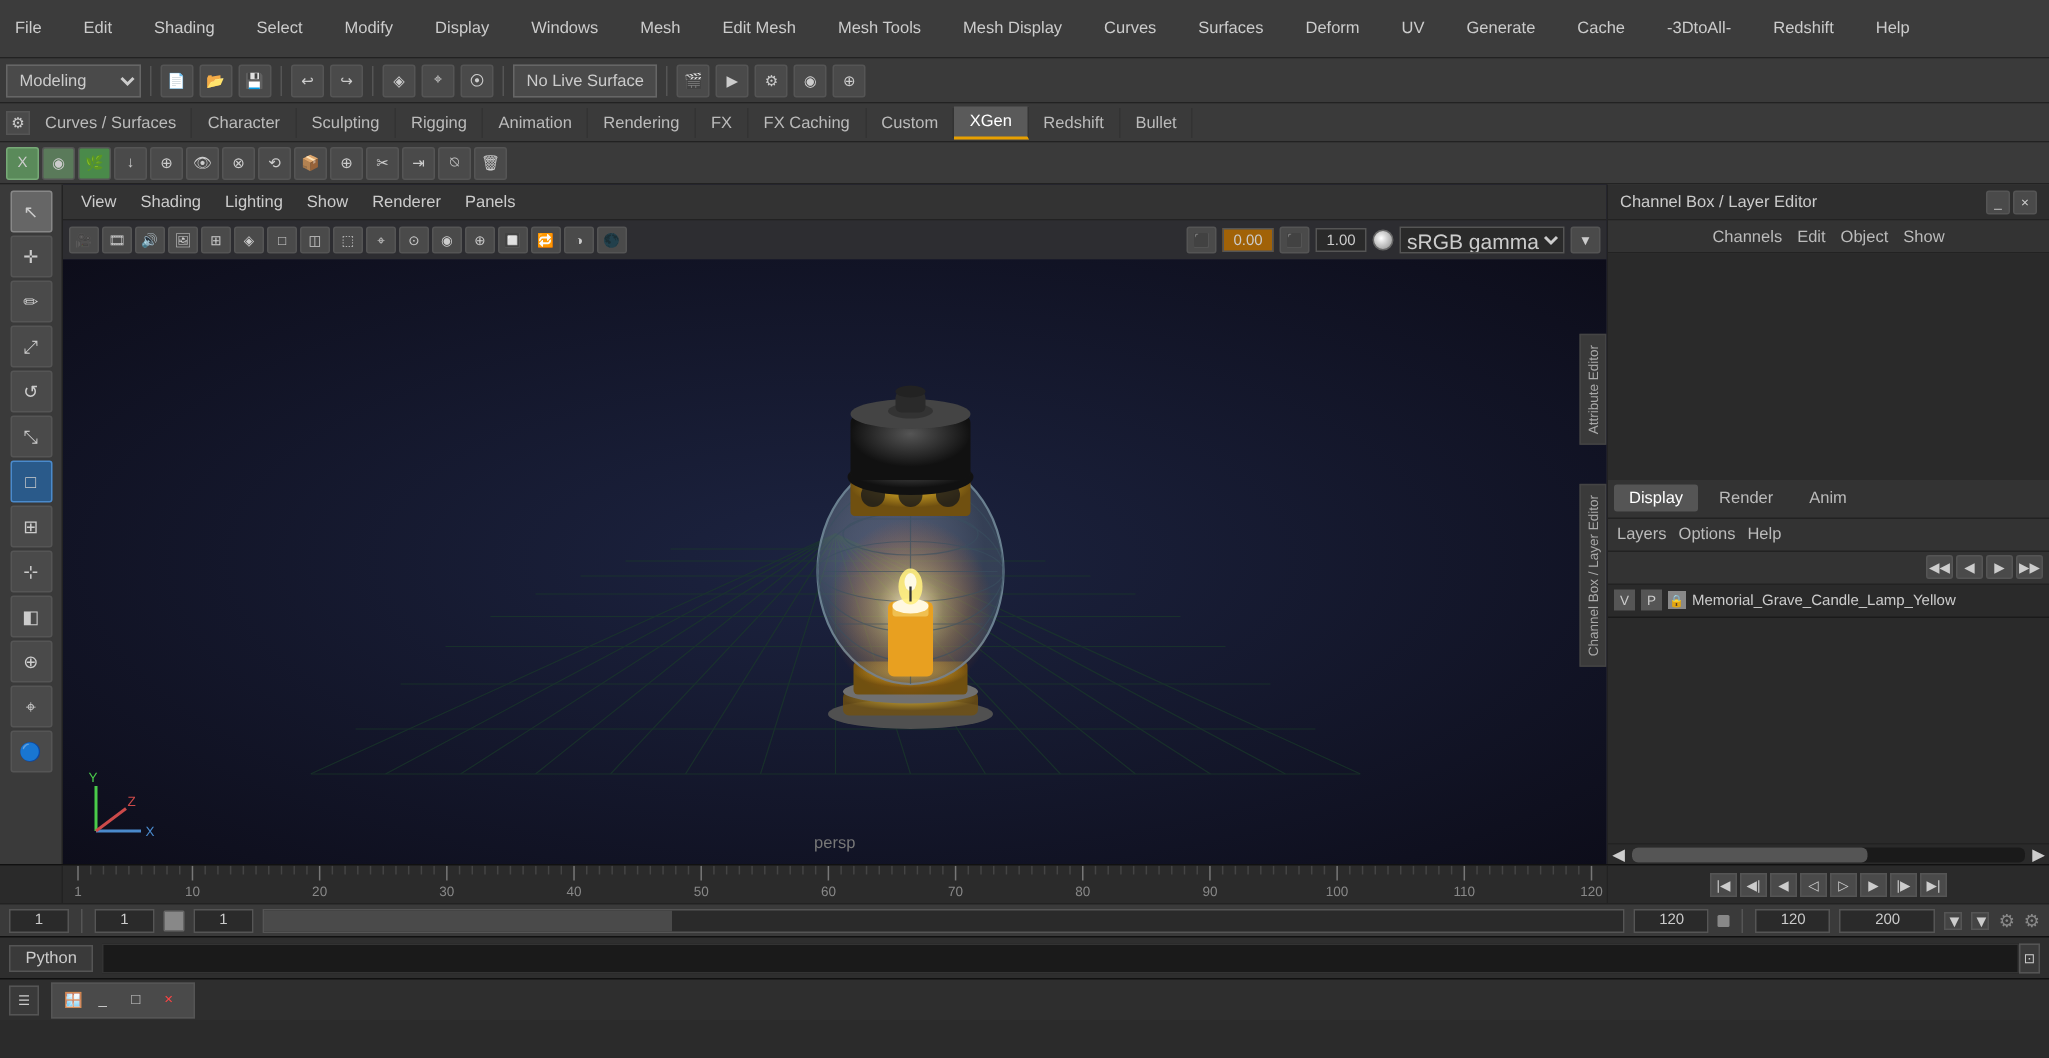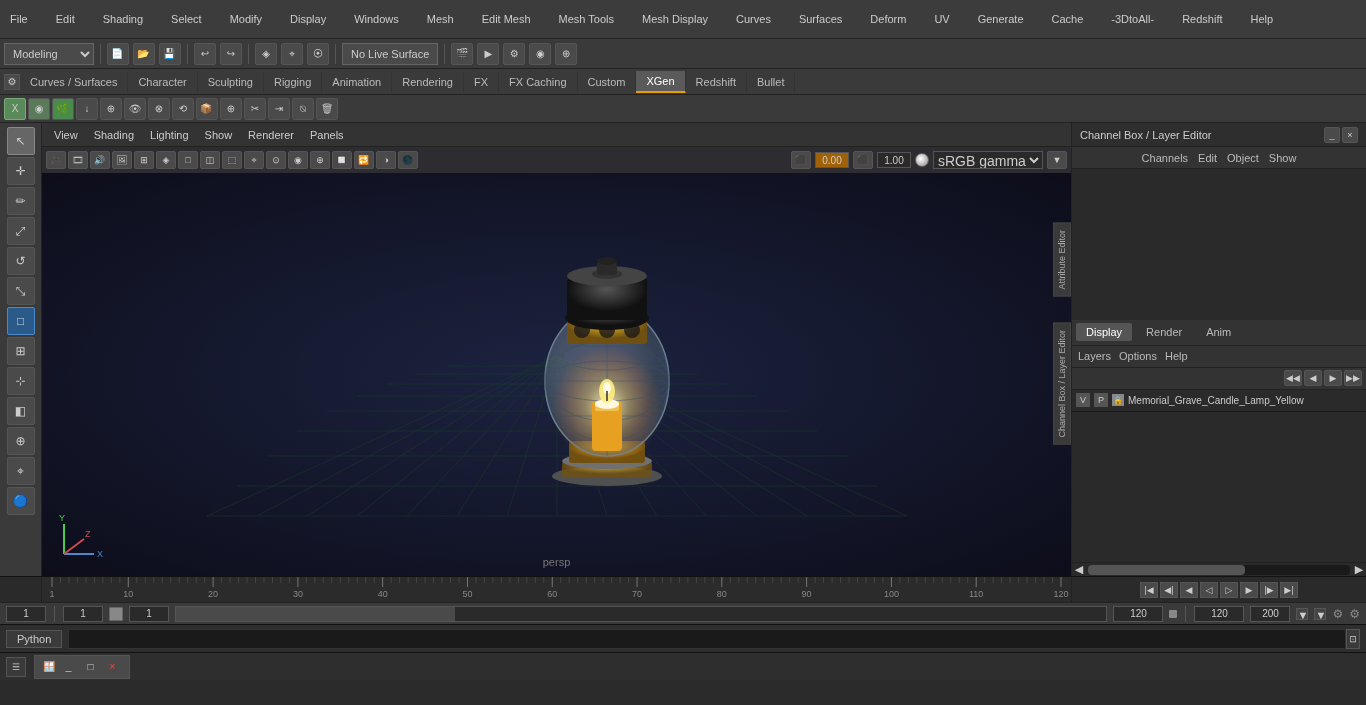--- a/index.html
+++ b/index.html
@@ -859,21 +859,21 @@
   <input type="text" class="bb-input" value="1" style="">
   <div style="width:14px;height:14px;background:#888;border:1px solid #666;border-radius:1px;"></div>
   <input type="text" class="bb-input" value="1" style="">
   <div style="flex:1;height:16px;background:#2a2a2a;border:1px solid #555;position:relative;">
     <div style="width:30%;height:100%;background:#4a4a4a;"></div>
   </div>
   <input type="text" class="bb-input" style="width: 50px;" value="120">
   <div style="width:8px;height:8px;background:#888;border-radius:1px;"></div>
   <div class="bb-sep"></div>
   <input type="text" class="bb-input" style="width: 50px;" value="120">
-  <input type="text" class="bb-input" style="width: 40px;" value="200">
+  <input type="text" class="bb-input" style="width: 64px;" value="200">
   <div style="width:12px;height:12px;background:#444;border:1px solid #555;">▼</div>
   <div style="width:12px;height:12px;background:#444;border:1px solid #555;">▼</div>
   <div class="gear-icon">⚙</div>
   <div class="gear-icon">⚙</div>
 </div>
 
 <div id="python-bar">
   <div id="python-tab">Python</div>
   <div style="flex:1;background:#1a1a1a;height:20px;margin-left:6px;border:1px solid #333;font-size:10px;color:#888;padding:2px 4px;"></div>
   <div style="width:14px;height:20px;background:#3a3a3a;border:1px solid #555;display:flex;align-items:center;justify-content:center;font-size:9px;cursor:pointer;margin-left:auto;">⊡</div>

